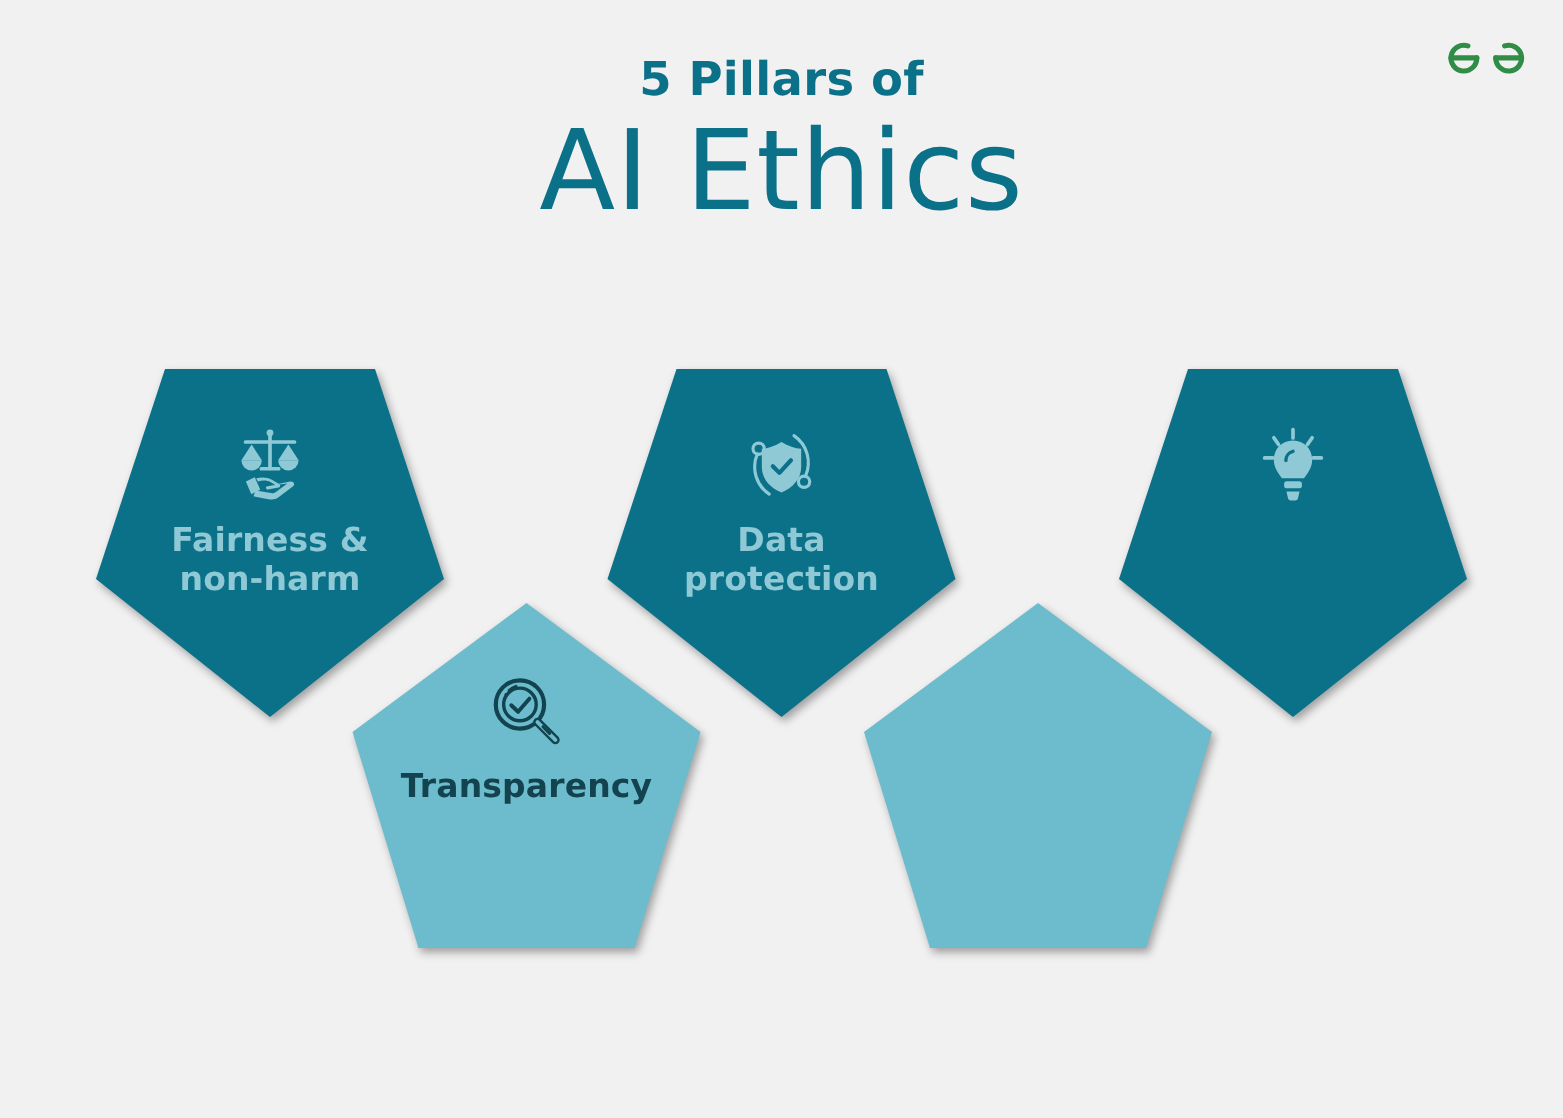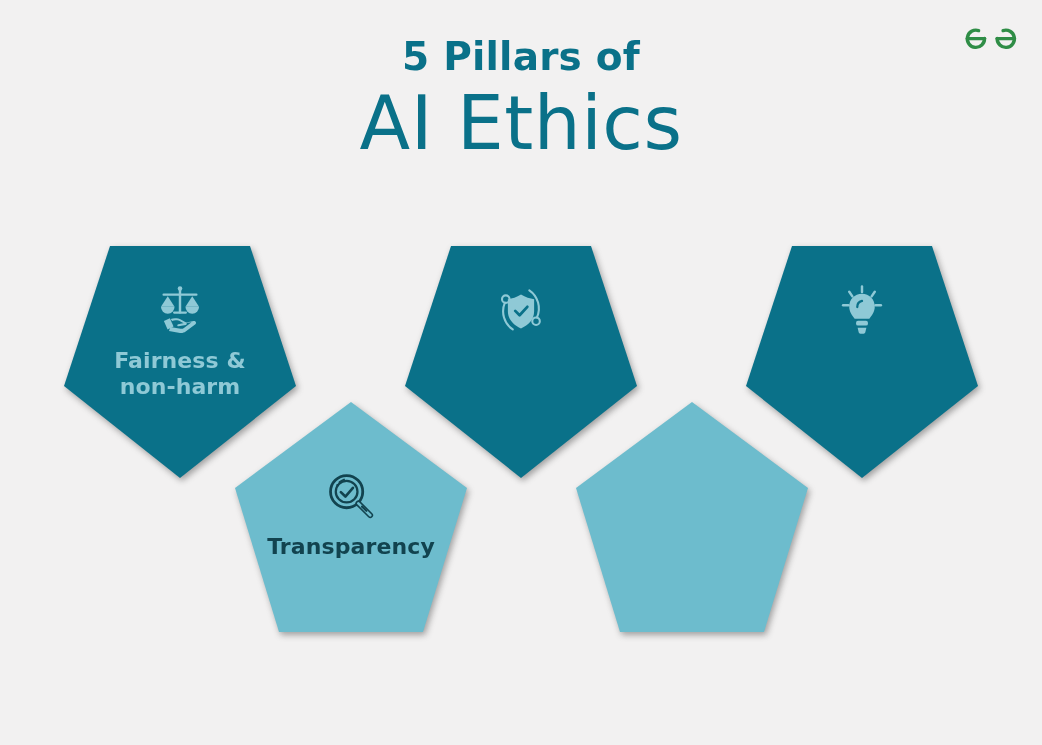--- a/index.html
+++ b/index.html
@@ -26,21 +26,21 @@
 
   
   #header-block {
     position: absolute;
     top: 36px;
     left: 0;
     width: 1042px;
     text-align: center;
   }
   #eyebrow-title {
-    font-size: 39px;
+    font-size: 31px;
     font-weight: 700;
     color: #0a7189;
     letter-spacing: .2px;
     line-height: 1.1;
     margin: 0;
   }
   #main-title {
     font-size: 74px;
     font-weight: 400;
     color: #0a7189;
@@ -89,21 +89,21 @@
     line-height: 1.18;
     white-space: pre-line;
     letter-spacing: .1px;
   }
 
   
   .pillar.top .pillar-content { top: 38px; }
   .pillar.top .pillar-label { color: #8fc9d6; }
 
   
-  .pillar.bottom .pillar-content { top: 68px; }
+  .pillar.bottom .pillar-content { top: 46px; }
   .pillar.bottom .pillar-label { color: #12434f; }
 
   
   #pillar-fairness      { left: 62px;  top: 244px; }
   #pillar-data          { left: 403px; top: 244px; }
   #pillar-human         { left: 744px; top: 244px; }
   #pillar-transparency  { left: 233px; top: 400px; }
   #pillar-explainability{ left: 574px; top: 400px; }
 </style>
 </head>
@@ -172,20 +172,22 @@
           <path d="M41.5 9.6 A25 25 0 0 1 50.2 40.6"></path>
           <path d="M22.6 54.2 A25 25 0 0 1 13.6 23.6"></path>
         </g>
         <circle cx="14.6" cy="19.6" r="4.3" fill="none" stroke="#8fc9d6" stroke-width="2.4"></circle>
         <circle cx="49.2" cy="44.8" r="4.3" fill="none" stroke="#8fc9d6" stroke-width="2.4"></circle>
         <path d="M32 14.4 C37 17.6 42.4 19.3 47 19.6 L47 33.4
                  C47 42.6 40.6 49.4 32 53 C23.4 49.4 17 42.6 17 33.4
                  L17 19.6 C21.6 19.3 27 17.6 32 14.4 Z" fill="#8fc9d6"></path>
         <path d="M25.4 33 L30.4 38 L39.2 28.4" fill="none" stroke="#0a7189" stroke-width="3.2" stroke-linecap="round" stroke-linejoin="round"></path>
       </svg>
+      <div class="pillar-label">Data
+protection</div>
     </div>
   </div>
 
   <div class="pillar top" id="pillar-human">
     <div class="pillar-shape">
       <svg viewBox="0 0 236 236" xmlns="http://www.w3.org/2000/svg">
         <polygon points="48,2 188,2 234,142 118,234 2,142" fill="#0a7189"></polygon>
       </svg>
     </div>
     <div class="pillar-content">

